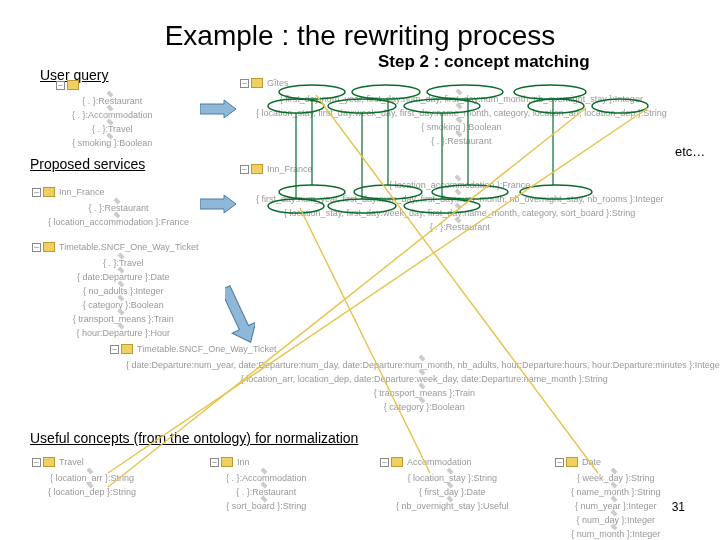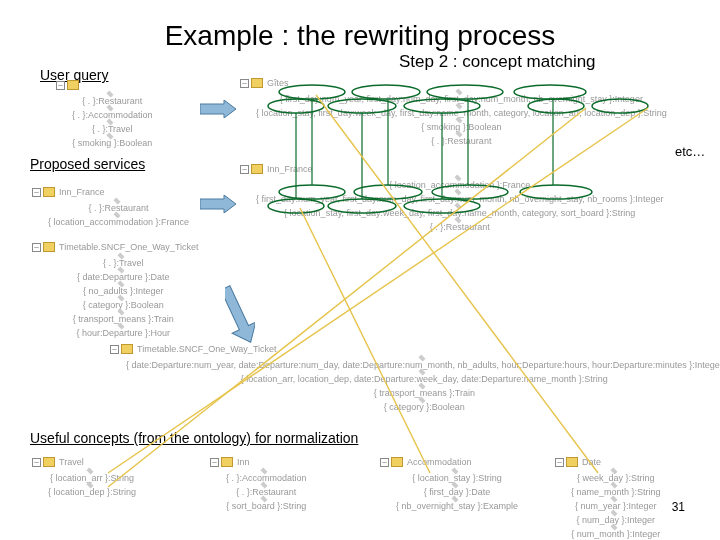--- a/index.html
+++ b/index.html
@@ -1,18 +1,18 @@
 <!DOCTYPE html>
 <html><head>
 <meta charset="utf-8">
 <style>
   * { box-sizing: border-box; margin: 0; padding: 0; }
   body { width: 720px; height: 540px; background: #fff; font-family: Arial, sans-serif; position: relative; overflow: hidden; }
   .title { font-size: 28px; text-align: center; padding: 20px 0 4px; font-weight: normal; }
-  .step { position: absolute; font-size: 17px; font-weight: normal; margin-left: 21px; }
+  .step { position: absolute; font-size: 17px; font-weight: bold; }
   .label { position: absolute; font-size: 14px; text-decoration: underline; }
   .tree { position: absolute; font-size: 9px; color: #999; font-family: Arial, sans-serif; }
   .tree-row { display: flex; align-items: center; height: 14px; white-space: nowrap; }
   .folder-icon { width: 12px; height: 10px; background: #f0d060; border: 1px solid #c09830; margin-right: 4px; display: inline-block; }
   .diamond { width: 6px; height: 6px; background: #ccc; transform: rotate(45deg); margin: 0 6px 0 2px; display: inline-block; }
   .boxminus { width: 9px; height: 9px; border: 1px solid #888; margin-right: 2px; display: inline-flex; align-items: center; justify-content: center; font-size: 8px; line-height: 1; color: #666; }
   .indent1 { margin-left: 16px; flex-direction: column; }
   .arrow { position: absolute; }
   .arrow svg { display: block; }
   .pagenum { position: absolute; right: 35px; bottom: 26px; font-size: 12px; }
@@ -221,21 +221,21 @@
   <div class="tree-row indent1">
       <span class="diamond"></span>
       <span>{ location_stay }:String</span>
     </div>
   <div class="tree-row indent1">
       <span class="diamond"></span>
       <span>{ first_day }:Date</span>
     </div>
   <div class="tree-row indent1">
       <span class="diamond"></span>
-      <span>{ nb_overnight_stay }:Example</span>
+      <span>{ nb_overnight_stay }:Useful</span>
     </div>
 </div>
 
 <div class="tree" style="top:455px; left:555px;">
   <div class="tree-row">
       <span class="boxminus">–</span>
       <span class="folder-icon"></span>
       <span>Date</span>
     </div>
   <div class="tree-row indent1">

